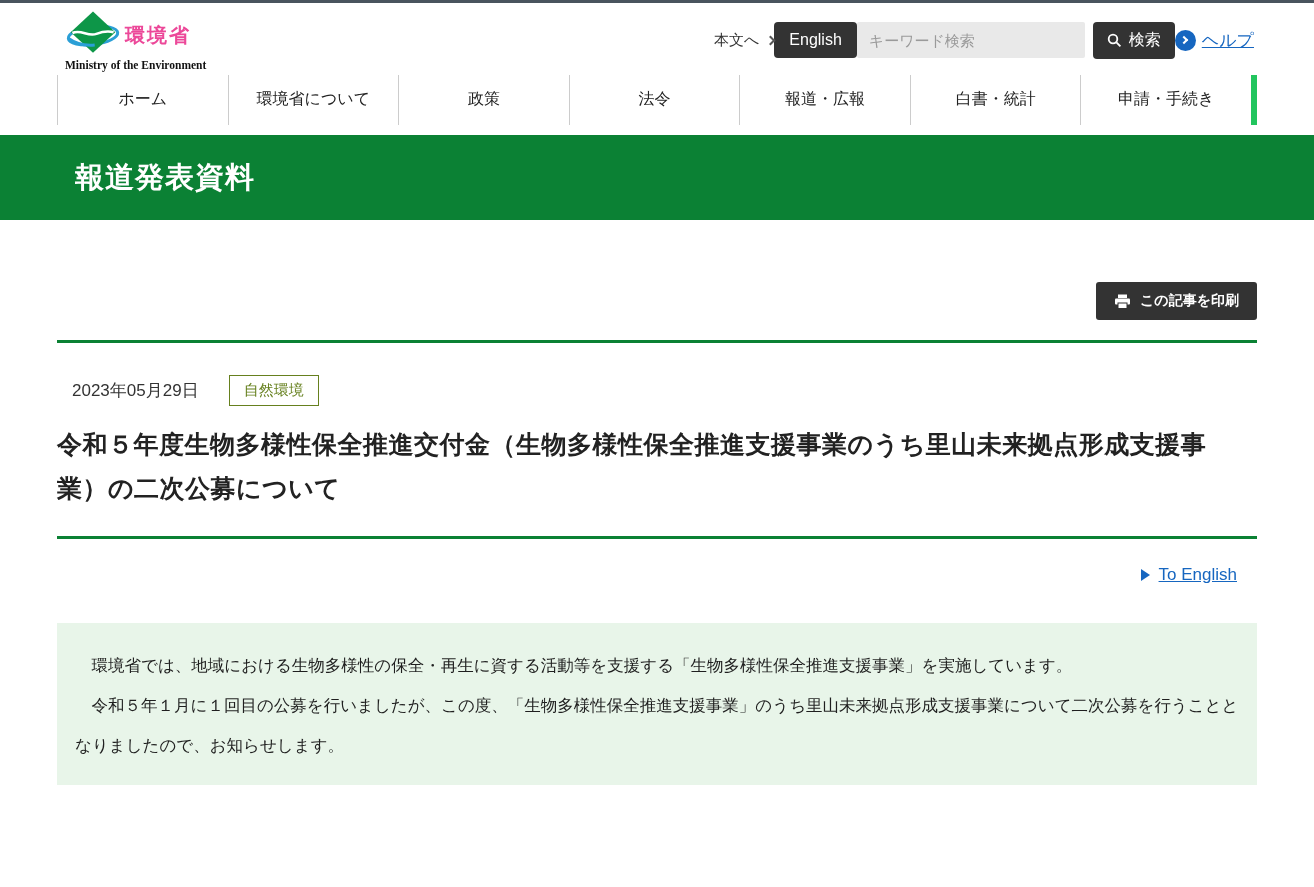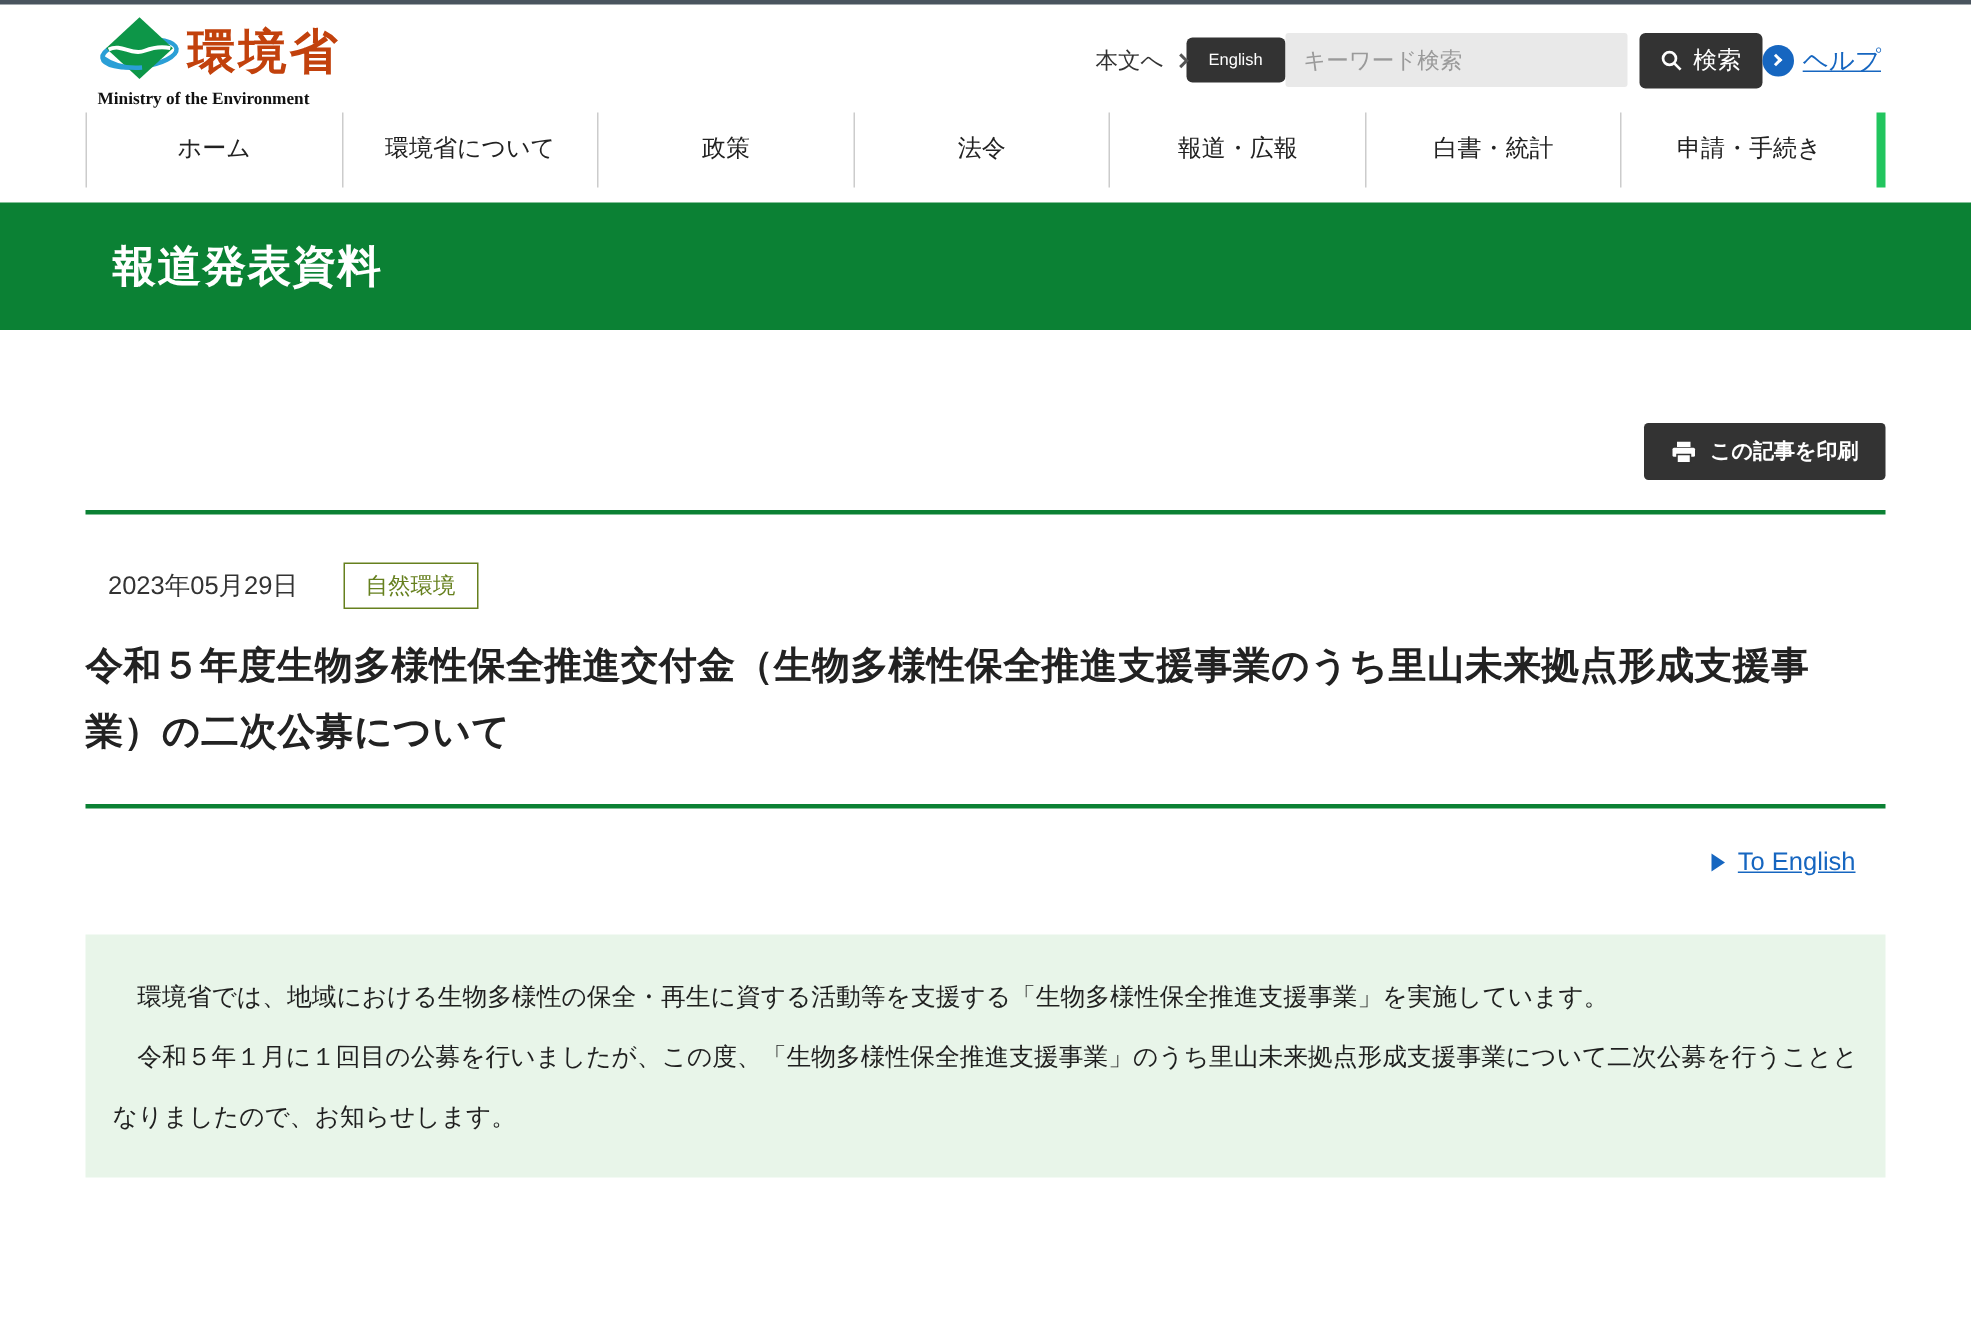--- a/index.html
+++ b/index.html
@@ -8,30 +8,30 @@
 
   .top-line { height: 3px; background: #49545e; }
 
   
   .header-inner {
     display: flex; justify-content: space-between; align-items: center;
     padding: 8px 60px 6px 65px; height: 72px;
   }
   .logo { display: flex; flex-direction: column; cursor: pointer; }
   .logo-top { display: flex; align-items: center; gap: 4px; }
-  .logo-title { font-size: 32px; font-weight: bold; color: #c2410c; letter-spacing: 2px; }
+  .logo-title { font-size: 20px; font-weight: bold; color: #ec4899; letter-spacing: 2px; }
   .logo-sub { font-family: "Liberation Serif", "DejaVu Serif", serif; font-weight: bold;
               font-size: 11.5px; color: #111; margin-top: -2px; }
   .header-utils { display: flex; align-items: center; }
   .skip-link { font-size: 15px; color: #333; text-decoration: none; display: inline-flex; align-items: center; gap: 8px; }
   .chev { display: inline-block; width: 7px; height: 7px; border-top: 2px solid #555;
           border-right: 2px solid #555; transform: rotate(45deg); }
   .btn-dark {
     background: #333333; color: #fff; border: none; border-radius: 4px;
-    font-size: 11px; padding: 9px 15px; cursor: pointer;
+    font-size: 16px; padding: 9px 15px; cursor: pointer;
     font-family: "Liberation Sans", sans-serif;
   }
   .search-box { display: flex; align-items: center; gap: 8px; }
   .search-input {
     width: 228px; height: 36px; background: #e9e9e9; border: none; border-radius: 2px;
     padding: 0 12px; font-size: 15px; color: #333; font-family: "Liberation Sans", sans-serif;
   }
   .search-input::placeholder { color: #9a9a9a; }
   .btn-search { display: inline-flex; align-items: center; gap: 7px; font-size: 16px; padding: 8px 14px; }
   .help { display: inline-flex; align-items: center; gap: 6px; text-decoration: none; }

